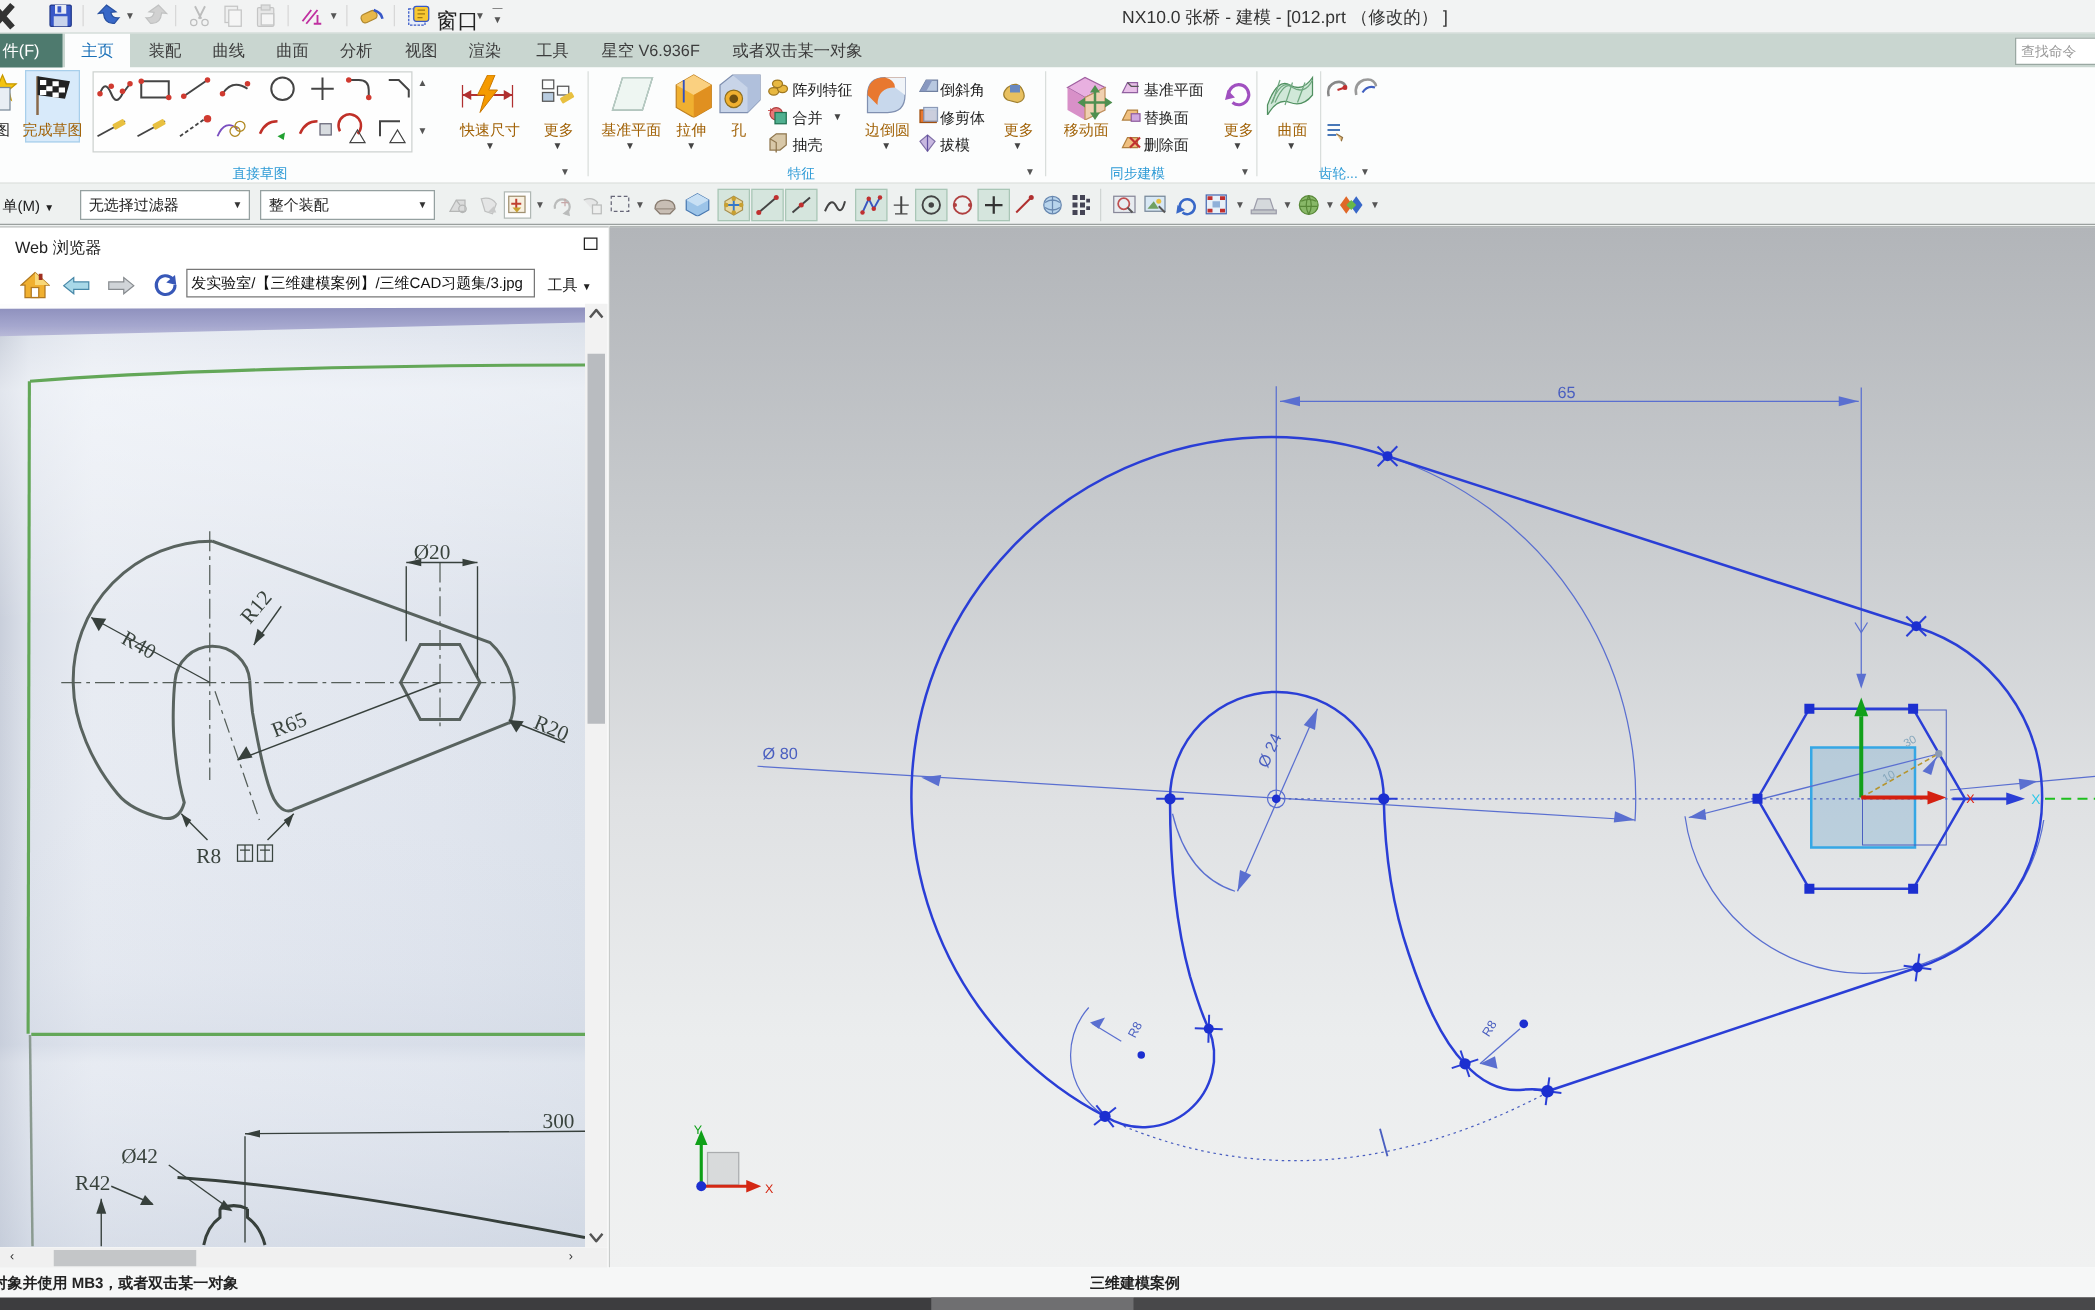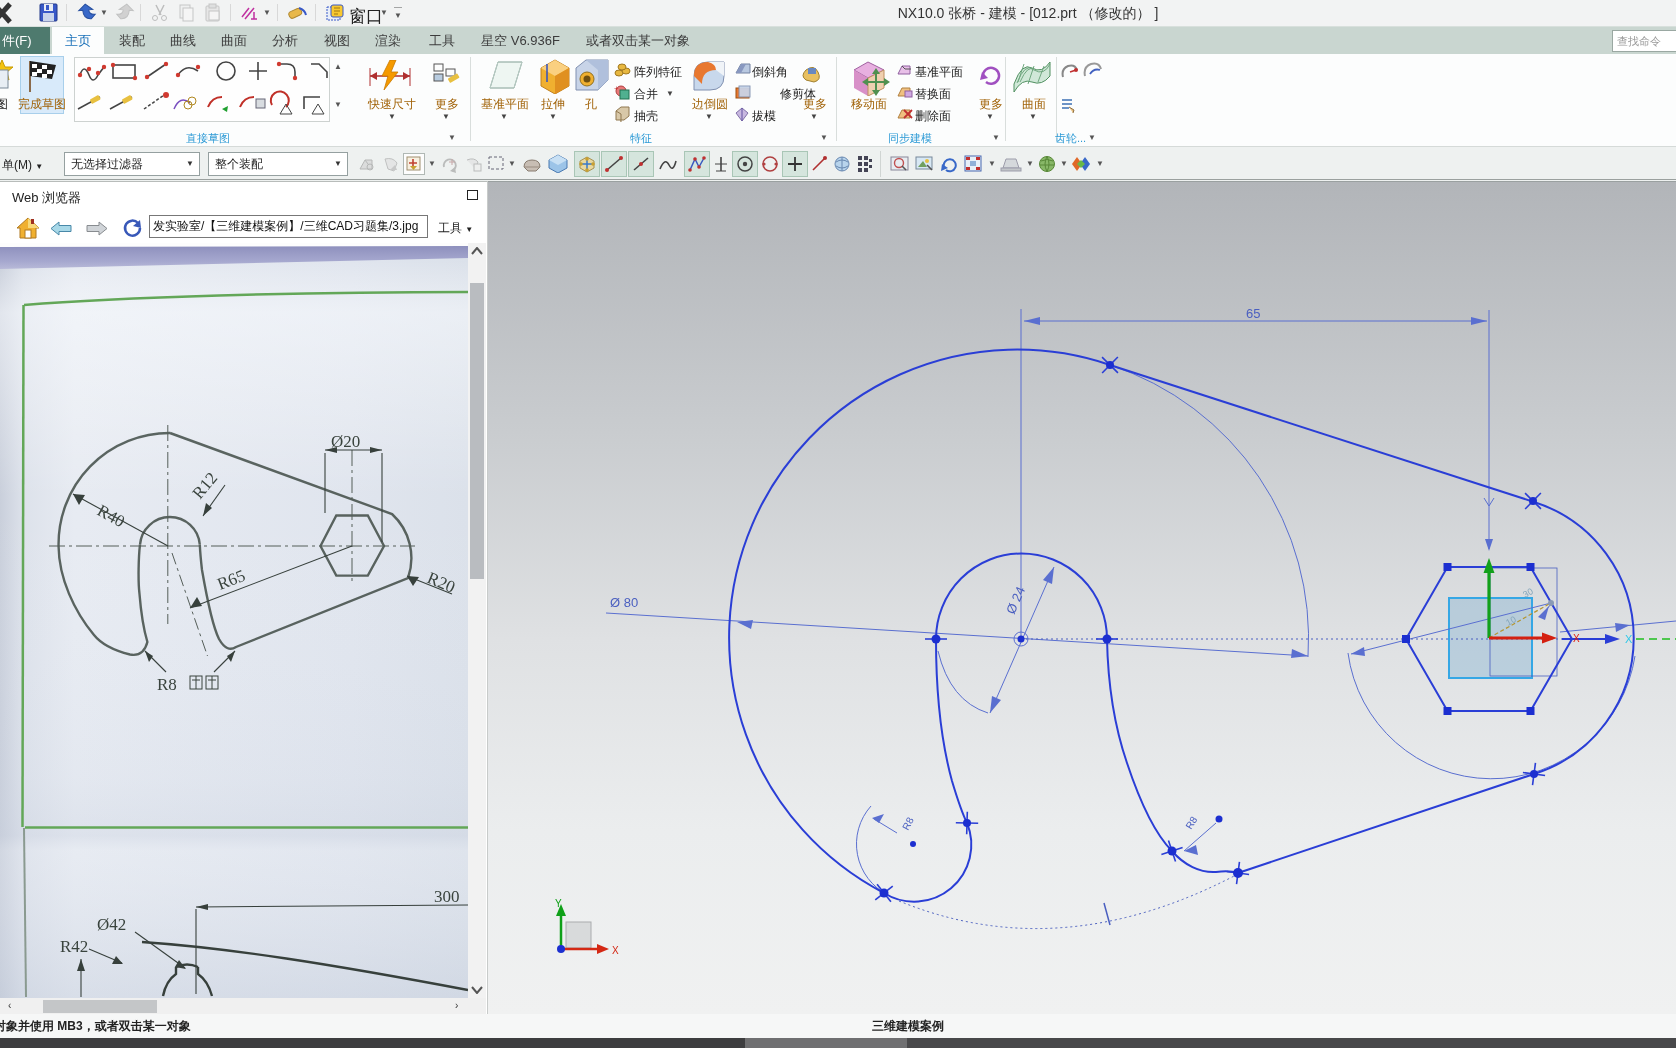--- a/index.html
+++ b/index.html
@@ -255,21 +255,21 @@
 
   <svg class="abs" style="left:734px;top:6px" width="18" height="16">
       <path d="M2 13 l5 -9 h9 v9 z" fill="#b8c8e0" stroke="#7080a0"></path>
       <path d="M2 13 l5 -9 5 0 -5 9z" fill="#8898c0"></path>
     </svg>
   <div class="smltext" style="left:752px;top:10px">倒斜角</div>
   <svg class="abs" style="left:734px;top:30px" width="18" height="16">
       <rect x="2" y="4" width="13" height="10" fill="#e87830" stroke="#a05010"></rect>
       <rect x="5" y="2" width="11" height="11" fill="#c8d8f0" stroke="#8090b0" opacity="0.9"></rect>
     </svg>
-  <div class="smltext" style="left:780px;top:32px">修剪体</div>
+  <div class="smltext" style="left:752px;top:32px">修剪体</div>
   <svg class="abs" style="left:734px;top:52px" width="18" height="16">
       <path d="M8 2 l6 5 -6 8 -6 -8 z" fill="#c8b8e0" stroke="#8070a8"></path>
       <line x1="8" y1="2" x2="8" y2="15" stroke="#6050a0"></line>
     </svg>
   <div class="smltext" style="left:752px;top:54px">拔模</div>
 
   <svg class="abs" style="left:798px;top:8px" width="26" height="24">
       <path d="M8 18 q-6 -4 0 -10 q8 -6 12 2 q4 8 -4 10 z" fill="#e8c060" stroke="#a08030"></path>
       <rect x="10" y="6" width="8" height="6" fill="#6888c0"></rect>
     </svg>

